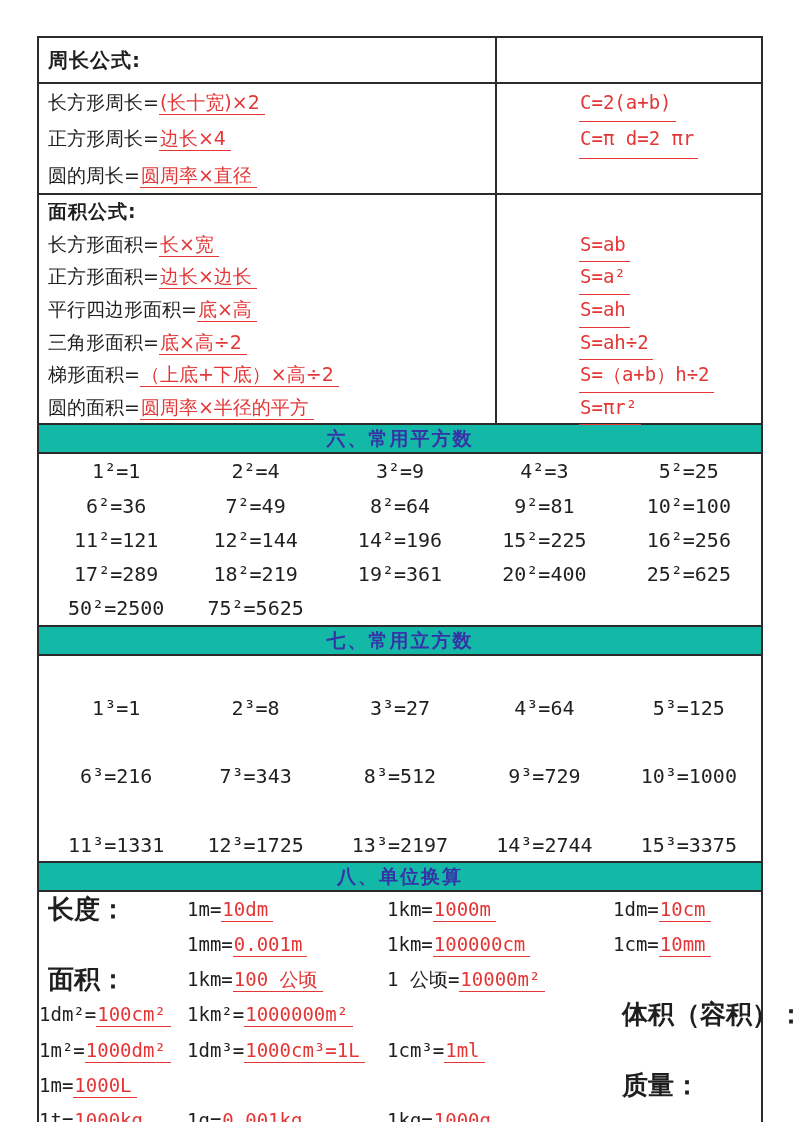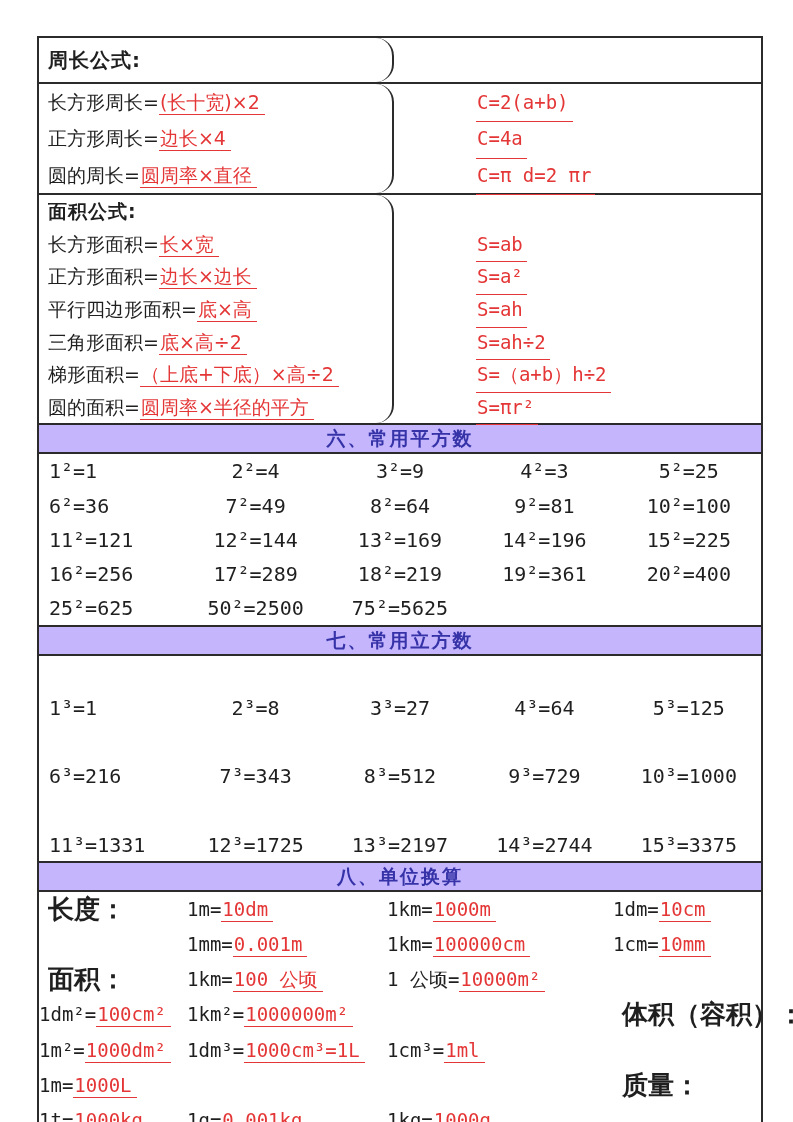--- a/index.html
+++ b/index.html
@@ -4,39 +4,39 @@
 <style>
   * { box-sizing: border-box; margin: 0; padding: 0; }
   html, body { width: 793px; height: 1122px; background: #ffffff; }
   body { position: relative; font-family: "DejaVu Sans", sans-serif; color: #1f1f1f; }
 
   .sheet { position: absolute; left: 37px; top: 36px; width: 726px; border: 2px solid #2b2b2b; background: #fff; }
   .sec { border-bottom: 2px solid #2b2b2b; }
 
   
   .split { display: flex; }
-  .lcol { width: 355px; border-right: 2px solid #2b2b2b; padding-left: 9px; border-radius: 18px; }
+  .lcol { width: 458px; border-right: 2px solid #2b2b2b; padding-left: 9px; }
   .rcol { flex: 1; padding-left: 82px; }
 
   .title-row { height: 44px; line-height: 44px; padding-left: 9px; }
   .btitle { font-weight: bold; font-size: 20px; letter-spacing: 1px; }
 
   .pline { height: 36.4px; line-height: 36.4px; font-size: 19px; white-space: nowrap; }
   .aline { height: 32.6px; line-height: 32.6px; font-size: 19px; white-space: nowrap; }
 
   .rv { color: #e43636; border-bottom: 1.6px solid #e43636; padding: 0 5px 1px 1px; }
   .mono { font-family: "DejaVu Sans Mono", monospace; text-align: right; }
   .fx { display: inline-block; color: #e43636; border-bottom: 1.6px solid #e43636; padding: 0 4px 1px 1px; font-size: 19px; }
 
-  .yellow { background: #c4b5fd; color: #3633a8; font-weight: bold; text-align: center; font-size: 19px; letter-spacing: 2px; }
+  .yellow { background: #14b8a6; color: #3633a8; font-weight: bold; text-align: center; font-size: 19px; letter-spacing: 2px; }
   .y1 { height: 29px; line-height: 27px; }
 
   .grid5 { display: grid; grid-template-columns: repeat(5, 1fr); }
   .grid5 .cell { text-align: center; font-family: "DejaVu Sans Mono", monospace; font-size: 20px; white-space: nowrap; }
-  .grid5 .cell:nth-child(5n+1) { text-align: left; padding-left: 10px; }
+  .grid5 .cell:nth-child(5n+1) { text-align: center; padding-left: 10px; }
   .sq .cell { height: 34.2px; line-height: 34.2px; }
   .cu .cell { height: 32.2px; line-height: 32.2px; margin-top: 36px; }
 
   .ugrid { display: grid; grid-template-columns: 148px 200px 226px 1fr; }
   .ulabel { font-weight: bold; font-size: 26px; padding-left: 9px; white-space: nowrap; }
   .ucell { font-family: "DejaVu Sans Mono", monospace; font-size: 19px; white-space: nowrap; }
   .units .ulabel, .units .ucell { height: 35.2px; line-height: 35.2px; }
 
   .strip { height: 7px; background: #fff; }
 </style>
@@ -53,21 +53,20 @@
   </div>
 
   <div class="sec split">
     <div class="lcol">
       <div class="pline"><span>长方形周长=</span><span class="rv">(长十宽)×2</span></div>
       <div class="pline"><span>正方形周长=</span><span class="rv">边长×4</span></div>
       <div class="pline"><span>圆的周长=</span><span class="rv">圆周率×直径</span></div>
     </div>
     <div class="rcol">
       <div class="pline"><span class="fx mono">C=2(a+b)</span></div>
-      <div class="pline"><span class="fx mono">C=4a</span></div>
       <div class="pline"><span class="fx mono">C=π d=2 πr</span></div>
     </div>
   </div>
 
   <div class="sec split">
     <div class="lcol">
       <div class="aline btitle">面积公式:</div>
       <div class="aline"><span>长方形面积=</span><span class="rv">长×宽</span></div>
       <div class="aline"><span>正方形面积=</span><span class="rv">边长×边长</span></div>
       <div class="aline"><span>平行四边形面积=</span><span class="rv">底×高</span></div>
@@ -94,21 +93,20 @@
     <div class="cell">3²=9</div>
     <div class="cell">4²=3</div>
     <div class="cell">5²=25</div>
     <div class="cell">6²=36</div>
     <div class="cell">7²=49</div>
     <div class="cell">8²=64</div>
     <div class="cell">9²=81</div>
     <div class="cell">10²=100</div>
     <div class="cell">11²=121</div>
     <div class="cell">12²=144</div>
-    <div class="cell">13²=169</div>
     <div class="cell">14²=196</div>
     <div class="cell">15²=225</div>
     <div class="cell">16²=256</div>
     <div class="cell">17²=289</div>
     <div class="cell">18²=219</div>
     <div class="cell">19²=361</div>
     <div class="cell">20²=400</div>
     <div class="cell">25²=625</div>
     <div class="cell">50²=2500</div>
     <div class="cell">75²=5625</div>

